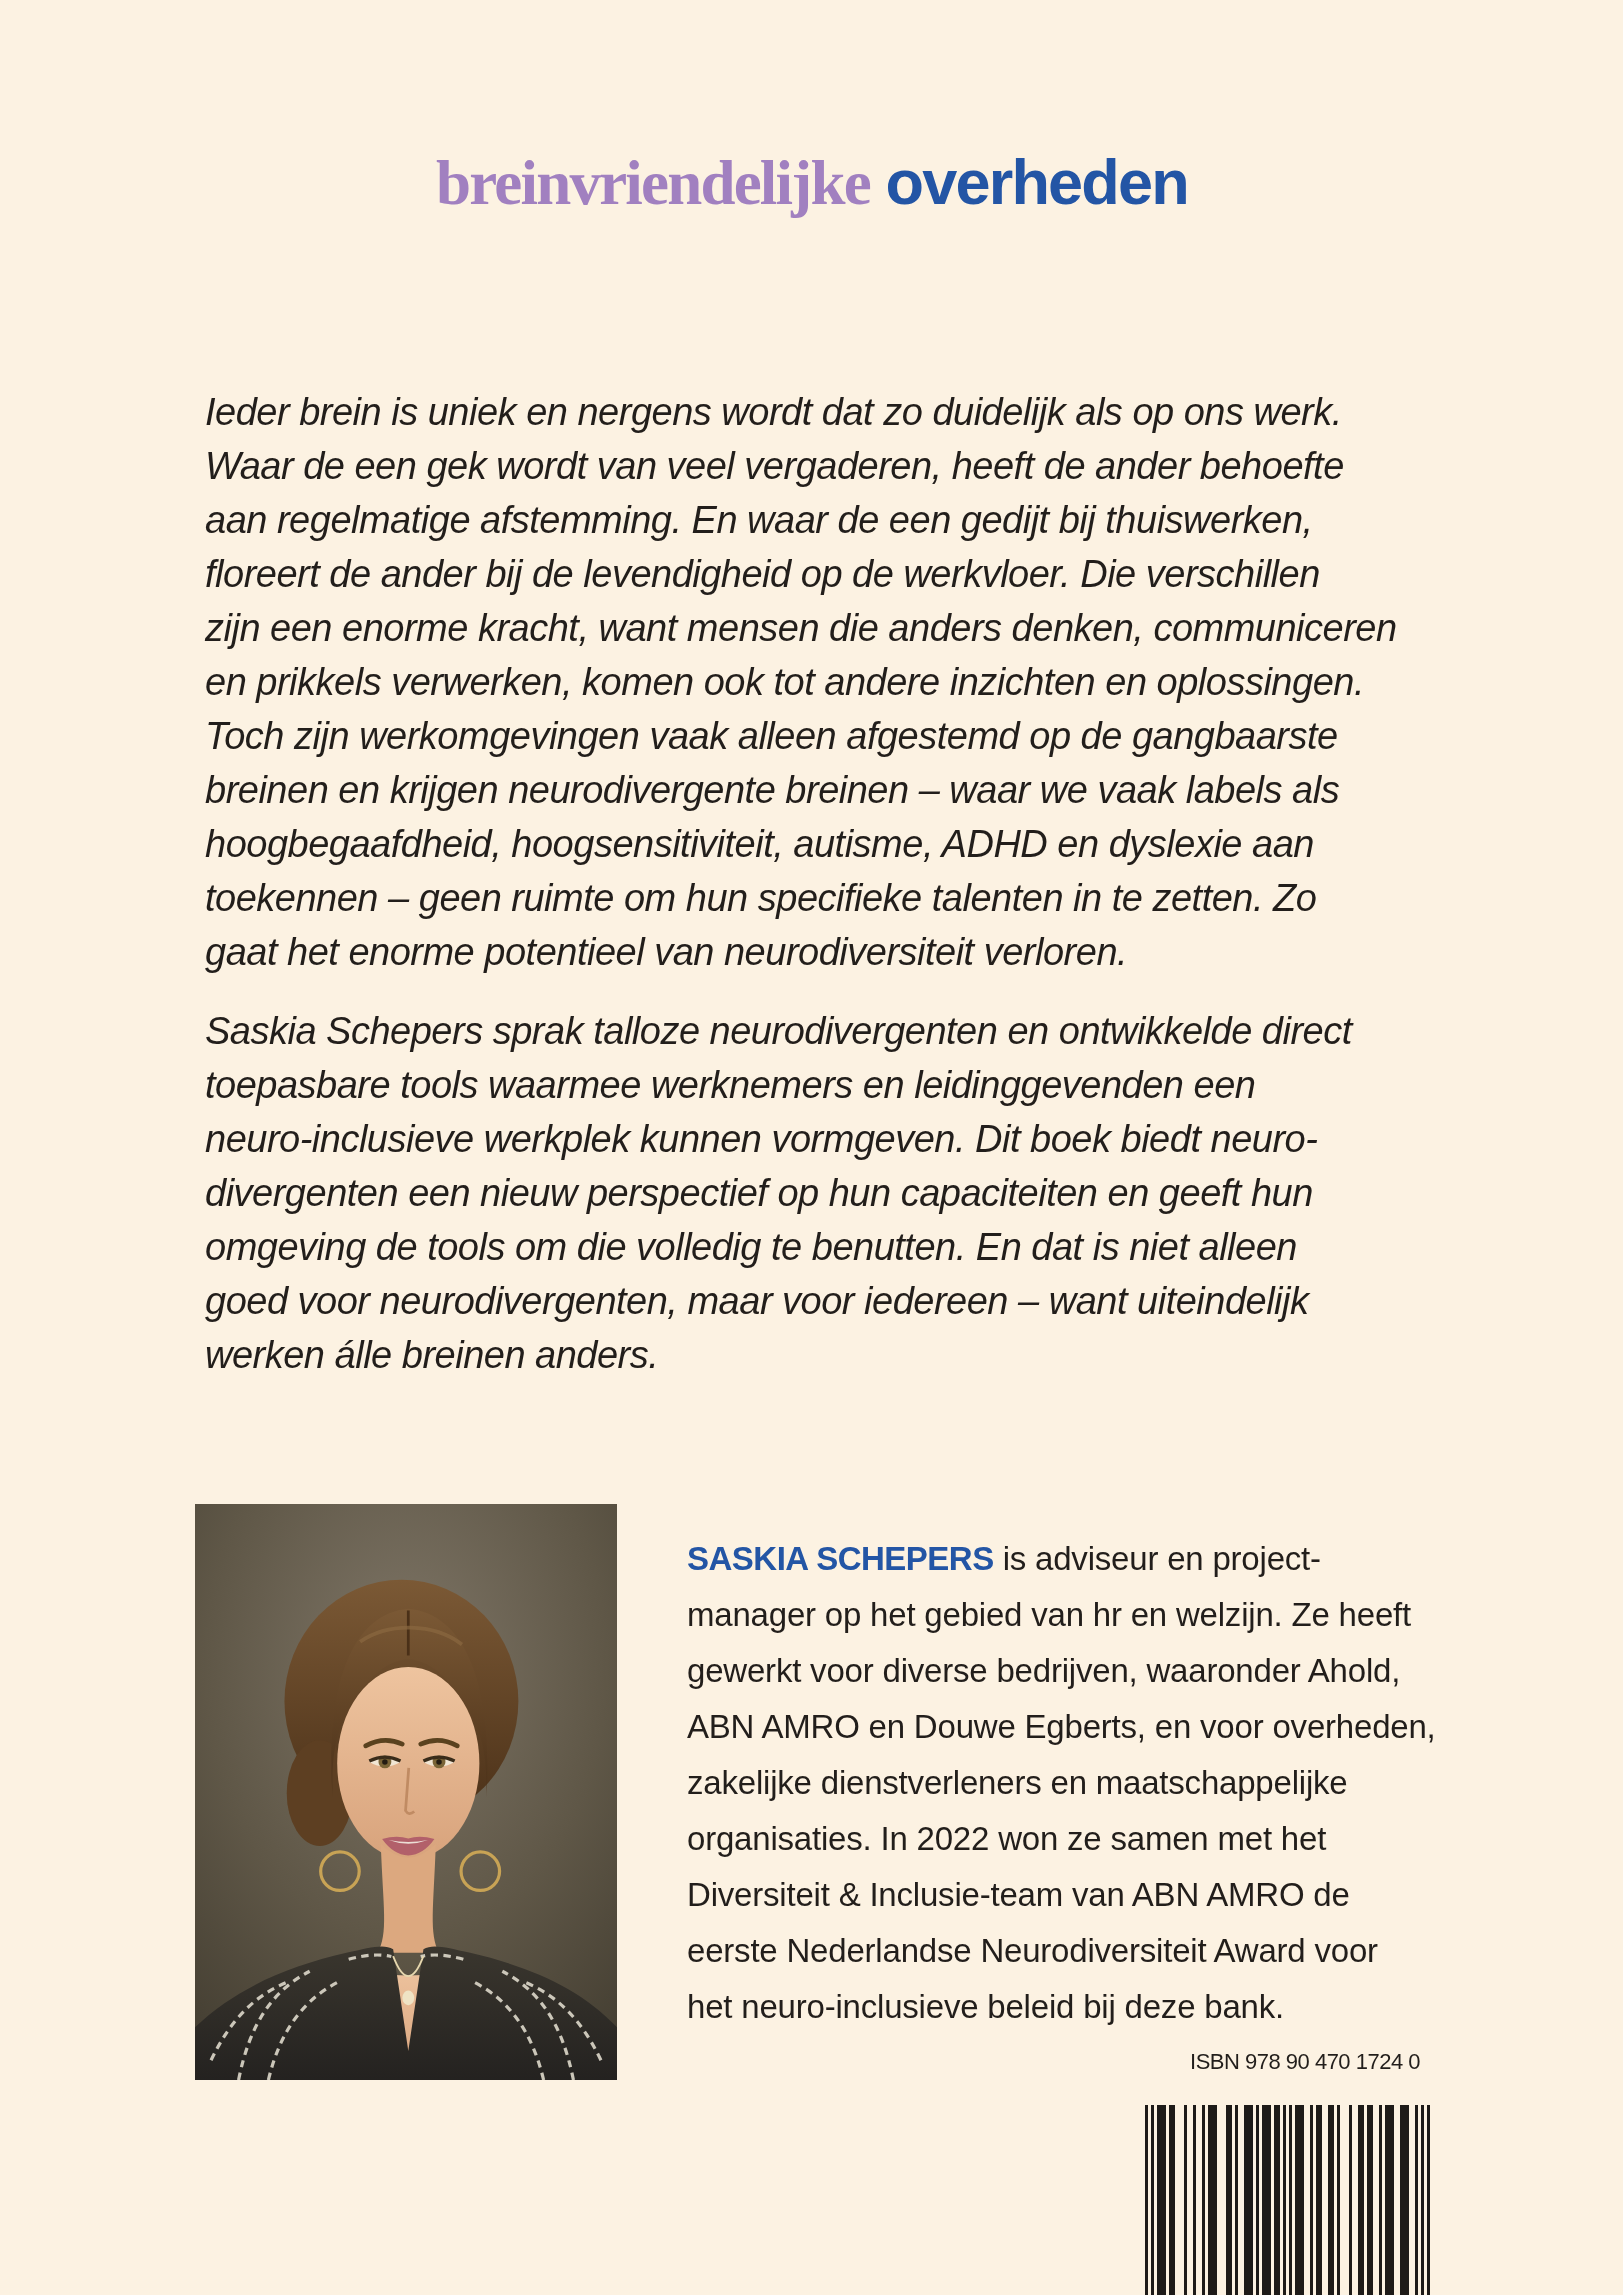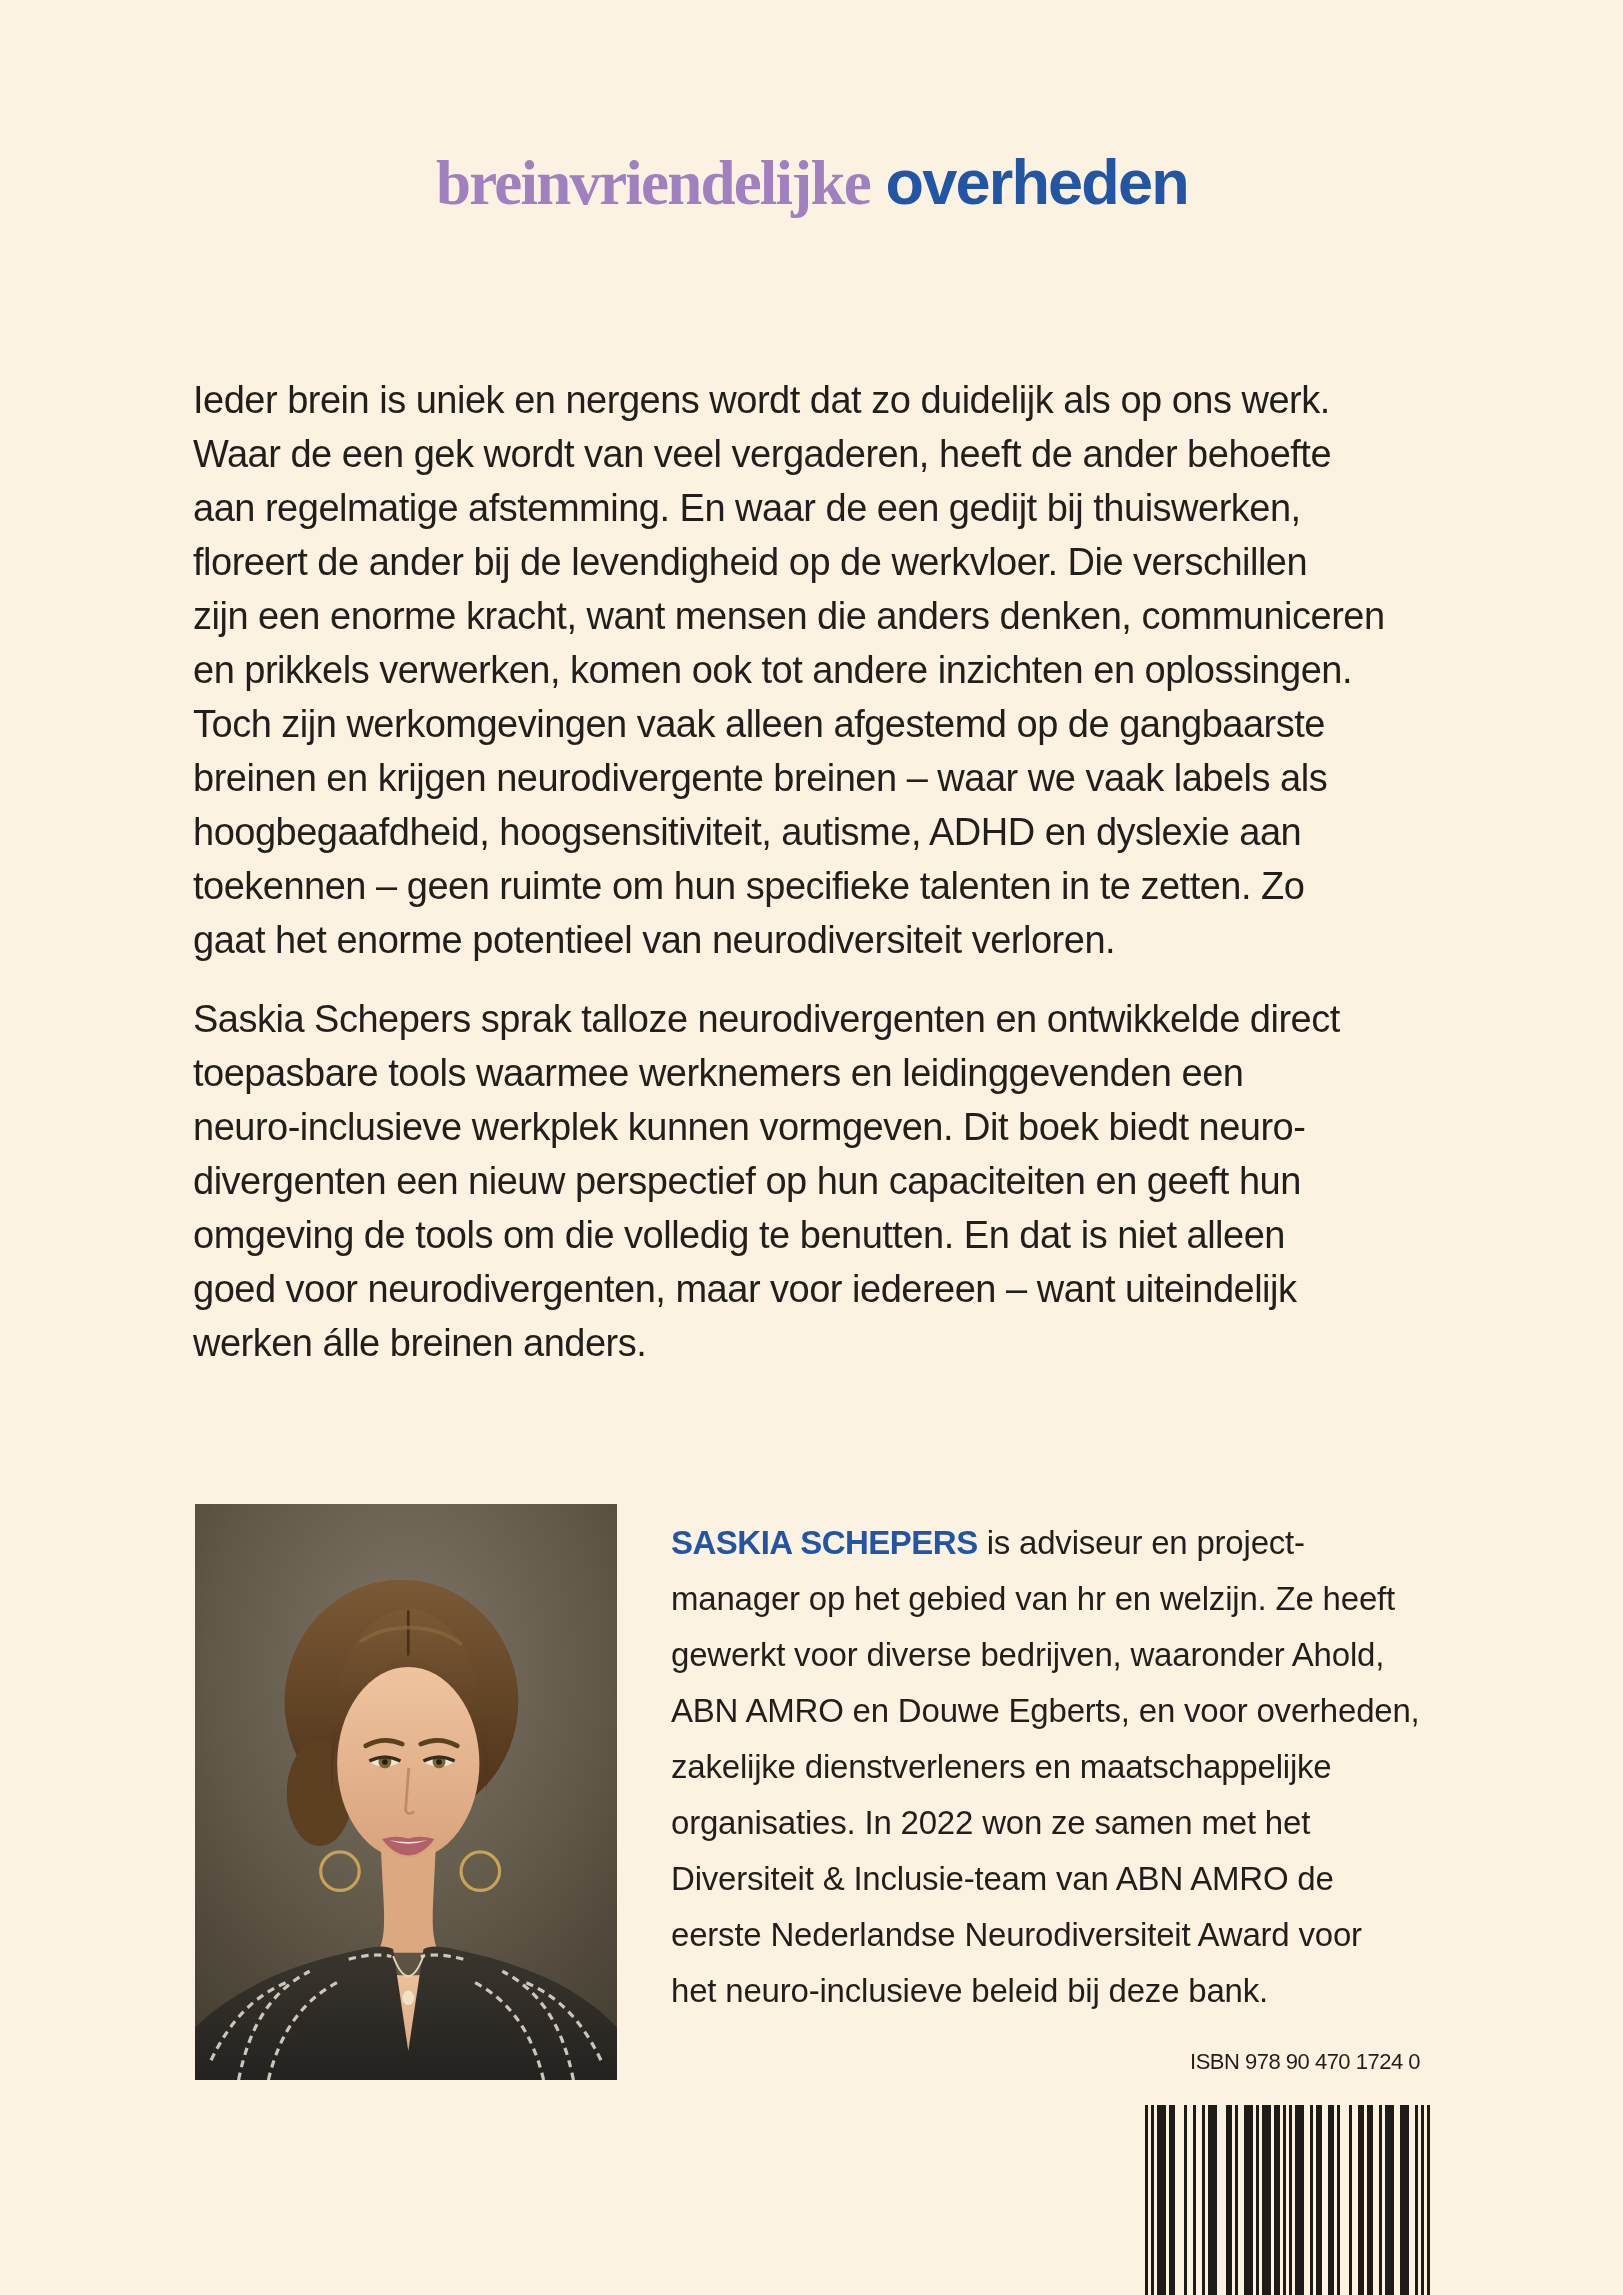--- a/index.html
+++ b/index.html
@@ -23,39 +23,40 @@
     letter-spacing: -1.8px;
   }
   .t-blue   { color: #2355a5; }
   .t-purple { color: #a180c0; font-family: Liberation Serif, serif; }
   .t-line   { white-space: pre; }
 
   
   .body-text {
     position: absolute;
     left: 193px; width: 1276px;
-    margin: 0;
+    margin: 12px;
     font-size: 38px;
     line-height: 54px;
     letter-spacing: -0.5px;
     white-space: pre;
     color: #221e1b;
+    font-style: italic;
   }
   .p1 { top: 373px; }
   .p2 { top: 992px; }
 
   
   .author-photo {
     position: absolute; left: 195px; top: 1504px;
     width: 422px; height: 576px;
   }
   .author-photo svg { display: block; width: 100%; height: 100%; }
   .bio {
     position: absolute; left: 671px; top: 1515px;
-    margin: 0;
+    margin: 16px;
     font-size: 33px;
     line-height: 56px;
     letter-spacing: -0.2px;
     white-space: pre;
   }
   .bio-name {
     color: #2355a5;
     font-weight: bold;
     letter-spacing: -0.5px;
   }

